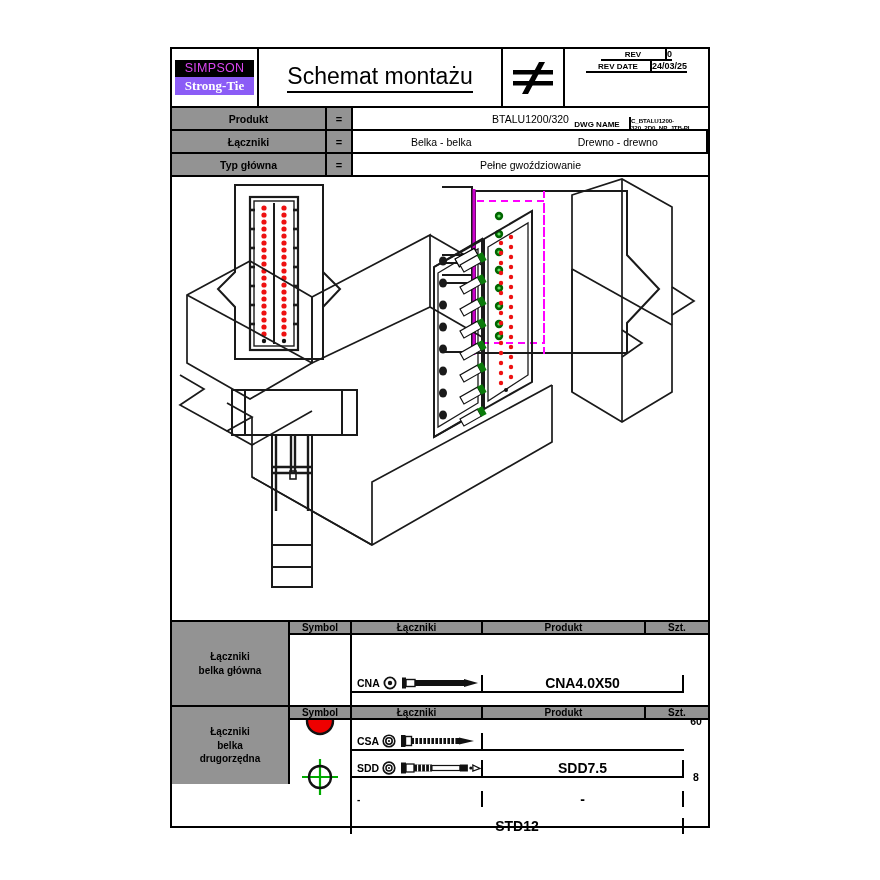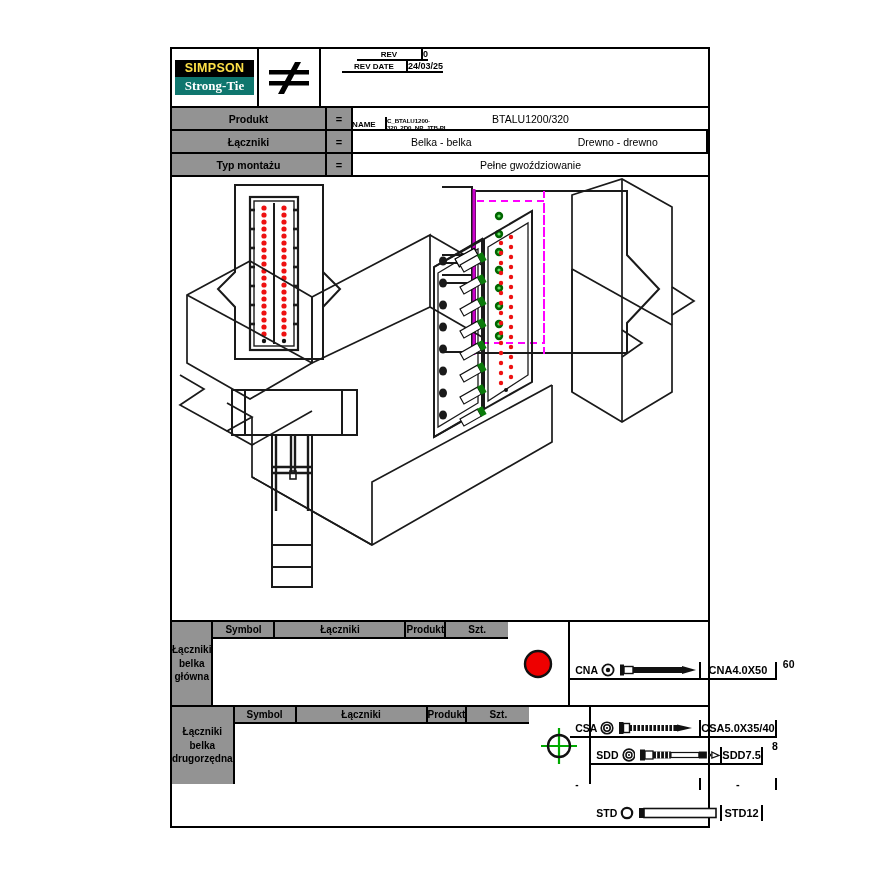--- a/index.html
+++ b/index.html
@@ -34,30 +34,30 @@
     width: 87px;
     border-right: 2px solid #000;
     box-sizing: border-box;
     display: flex;
     flex-direction: column;
     justify-content: center;
     padding: 3px 3px;
   }
   .logo-top {
     background: #000;
-    color: #fde047;
-    font-weight: bold;
+    color: #d946ef;
+    font-weight: normal;
     font-size: 12.5px;
     letter-spacing: 0.3px;
     text-align: center;
     padding: 2px 0 2px 0;
     line-height: 1.05;
   }
   .logo-bot {
-    background: #0f766e;
+    background: #8b5cf6;
     color: #fff;
     font-family: "Liberation Serif", serif;
     font-weight: bold;
     font-size: 13px;
     text-align: center;
     padding: 2px 0 3px 0;
     line-height: 1.05;
   }
   .title-cell {
     flex: 1;
@@ -162,21 +162,21 @@
   .ft-namecell {
     width: 118px;
     background: #939393;
     border-right: 2px solid #000;
     box-sizing: border-box;
     display: flex; align-items: center; justify-content: center;
     text-align: center;
     font-size: 10px; font-weight: bold;
     line-height: 1.35;
   }
-  .ft-right { flex: 1; display: flex; flex-direction: row; border-radius: 20px; }
+  .ft-right { flex: 1; display: flex; flex-direction: column; border-radius: 20px; }
   .ft-hdr { display: flex; height: 17px; background: #939393;
             border-bottom: 2px solid #000; box-sizing: border-box; }
   .ft-hdr > div {
     display: flex; align-items: center; justify-content: center;
     font-size: 10px; font-weight: bold;
     border-right: 2px solid #000; box-sizing: border-box;
   }
   .ft-hdr > div:last-child { border-right: none; }
   .c-sym { width: 62px; }
   .c-lacz { width: 131px; }
@@ -195,41 +195,44 @@
   .ft-lacz {
     width: 131px;
     border-right: 2px solid #000; box-sizing: border-box;
     display: flex; align-items: center; padding-left: 5px; gap: 3px;
   }
   .ft-lacz-code { font-size: 10.5px; font-weight: bold; }
   .ft-prod {
     flex: 1;
     border-right: 2px solid #000; box-sizing: border-box;
     display: flex; align-items: center; justify-content: center;
-    font-size: 11px; font-weight: bold;
+    font-size: 14px; font-weight: bold;
   }
   .ft-sztcol {
     width: 24px;
     display: flex; align-items: center; justify-content: center;
     font-size: 10.5px; font-weight: bold;
   }
   .dashtxt { font-size: 10px; font-weight: bold; }
 </style>
 </head>
 <body>
 
 <div id="sheet">
 
   <div class="titleblock">
 
     <div class="logo-cell">
       <div class="logo-top">SIMPSON</div>
       <div class="logo-bot">Strong-Tie</div>
     </div>
 
+    <div class="title-cell">
+      <div class="title-text">Schemat montażu</div>
+    </div>
 
     <div class="proj-cell">
       <svg width="46" height="34" viewBox="0 0 46 34">
         <rect x="3" y="9" width="40" height="4.5" fill="#000"></rect>
         <rect x="3" y="20" width="40" height="4.5" fill="#000"></rect>
         <polygon points="29,1 35,1 18,33 12,33" fill="#000"></polygon>
       </svg>
     </div>
 
     <div class="rev-cell">
@@ -255,21 +258,21 @@
   </div>
 
   <div class="inforow">
     <div class="info-label">Łączniki</div>
     <div class="info-eq">=</div>
     <div class="info-val">Belka - belka</div>
     <div class="info-val half">Drewno - drewno</div>
   </div>
 
   <div class="inforow">
-    <div class="info-label">Typ montażu</div>
+    <div class="info-label">Typ główna</div>
     <div class="info-eq">=</div>
     <div class="info-val">Pełne gwoździowanie</div>
   </div>
 
   <div class="drawarea">
     <svg width="536" height="443" viewBox="0 0 536 443">
 
       <g fill="none" stroke="#1a1a1a" stroke-width="2">
 
         <path d="M 63 8 L 151 8 L 151 182 L 63 182 L 63 130 L 46 112 L 63 95 L 63 8 Z"></path>
@@ -596,21 +599,20 @@
                     <rect x="35" y="5" width="1.4" height="6"></rect>
                   <rect x="39" y="5" width="1.4" height="6"></rect>
                     <rect x="43" y="5" width="1.4" height="6"></rect>
                   <rect x="47" y="5" width="1.4" height="6"></rect>
                     <rect x="51" y="5" width="1.4" height="6"></rect>
                   <rect x="55" y="5" width="1.4" height="6"></rect>
                 </g>
                 <polygon points="60,4.5 75,8 60,11.5" fill="#111"></polygon>
               </svg>
             </div>
-            <div class="ft-prod">CSA5.0X35/40</div>
           </div>
 
           <div class="ft-row">
             <div class="ft-lacz">
               <span class="dashtxt">-</span>
             </div>
             <div class="ft-prod">-</div>
           </div>
 
         </div>
@@ -665,30 +667,20 @@
                 <rect x="33" y="5.5" width="28" height="5" fill="#fff" stroke="#111" stroke-width="1.2"></rect>
                 <rect x="61" y="4.5" width="8" height="7" fill="#111"></rect>
                 <circle cx="72" cy="8" r="1.6" fill="#111"></circle>
                 <polygon points="74,5 81,8.5 74,11" fill="none" stroke="#111" stroke-width="1.3"></polygon>
               </svg>
             </div>
             <div class="ft-prod">SDD7.5</div>
           </div>
 
           <div class="ft-row">
-            <div class="ft-lacz">
-              <span class="ft-lacz-code">STD</span>
-              <svg width="14" height="14" viewBox="0 0 14 14">
-                <circle cx="7" cy="7" r="5.2" fill="none" stroke="#111" stroke-width="2.2"></circle>
-              </svg>
-              <svg width="82" height="16" viewBox="0 0 82 16">
-                <rect x="2" y="3" width="5" height="10" fill="#111"></rect>
-                <rect x="7" y="3.5" width="72" height="9" fill="#fff" stroke="#111" stroke-width="1.6"></rect>
-              </svg>
-            </div>
             <div class="ft-prod">STD12</div>
           </div>
 
         </div>
         <div class="ft-sztcol">8</div>
       </div>
     </div>
   </div>
 
 </div>

